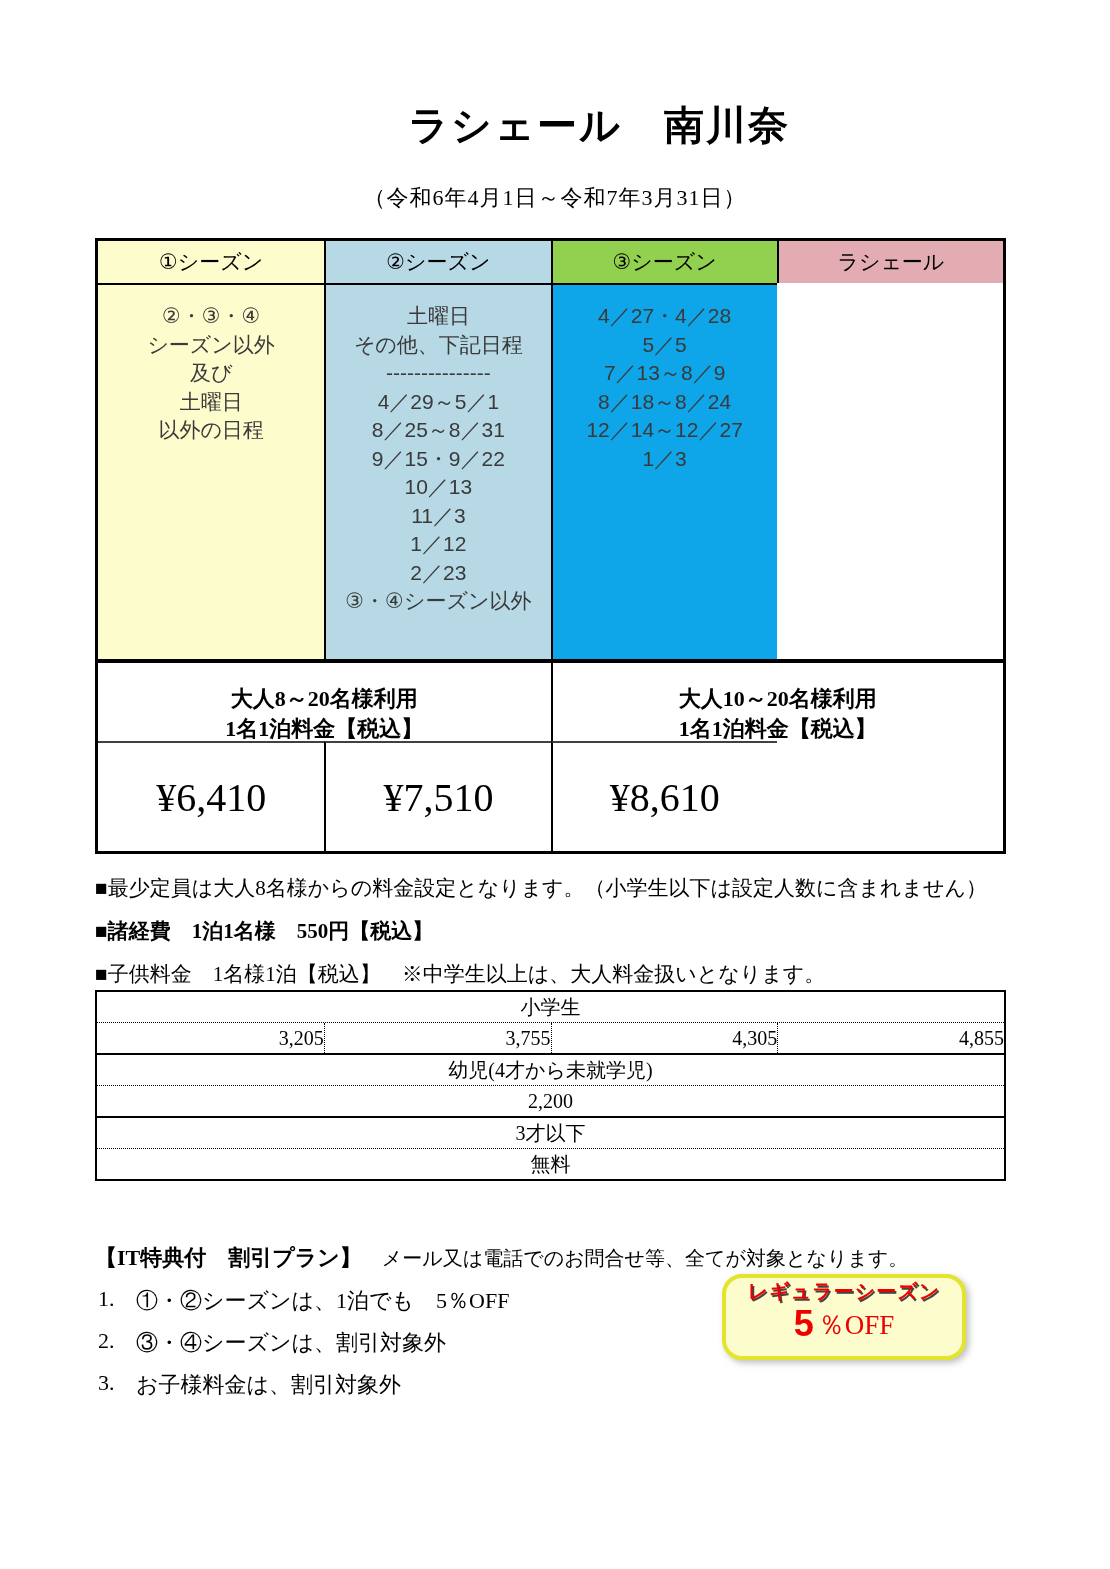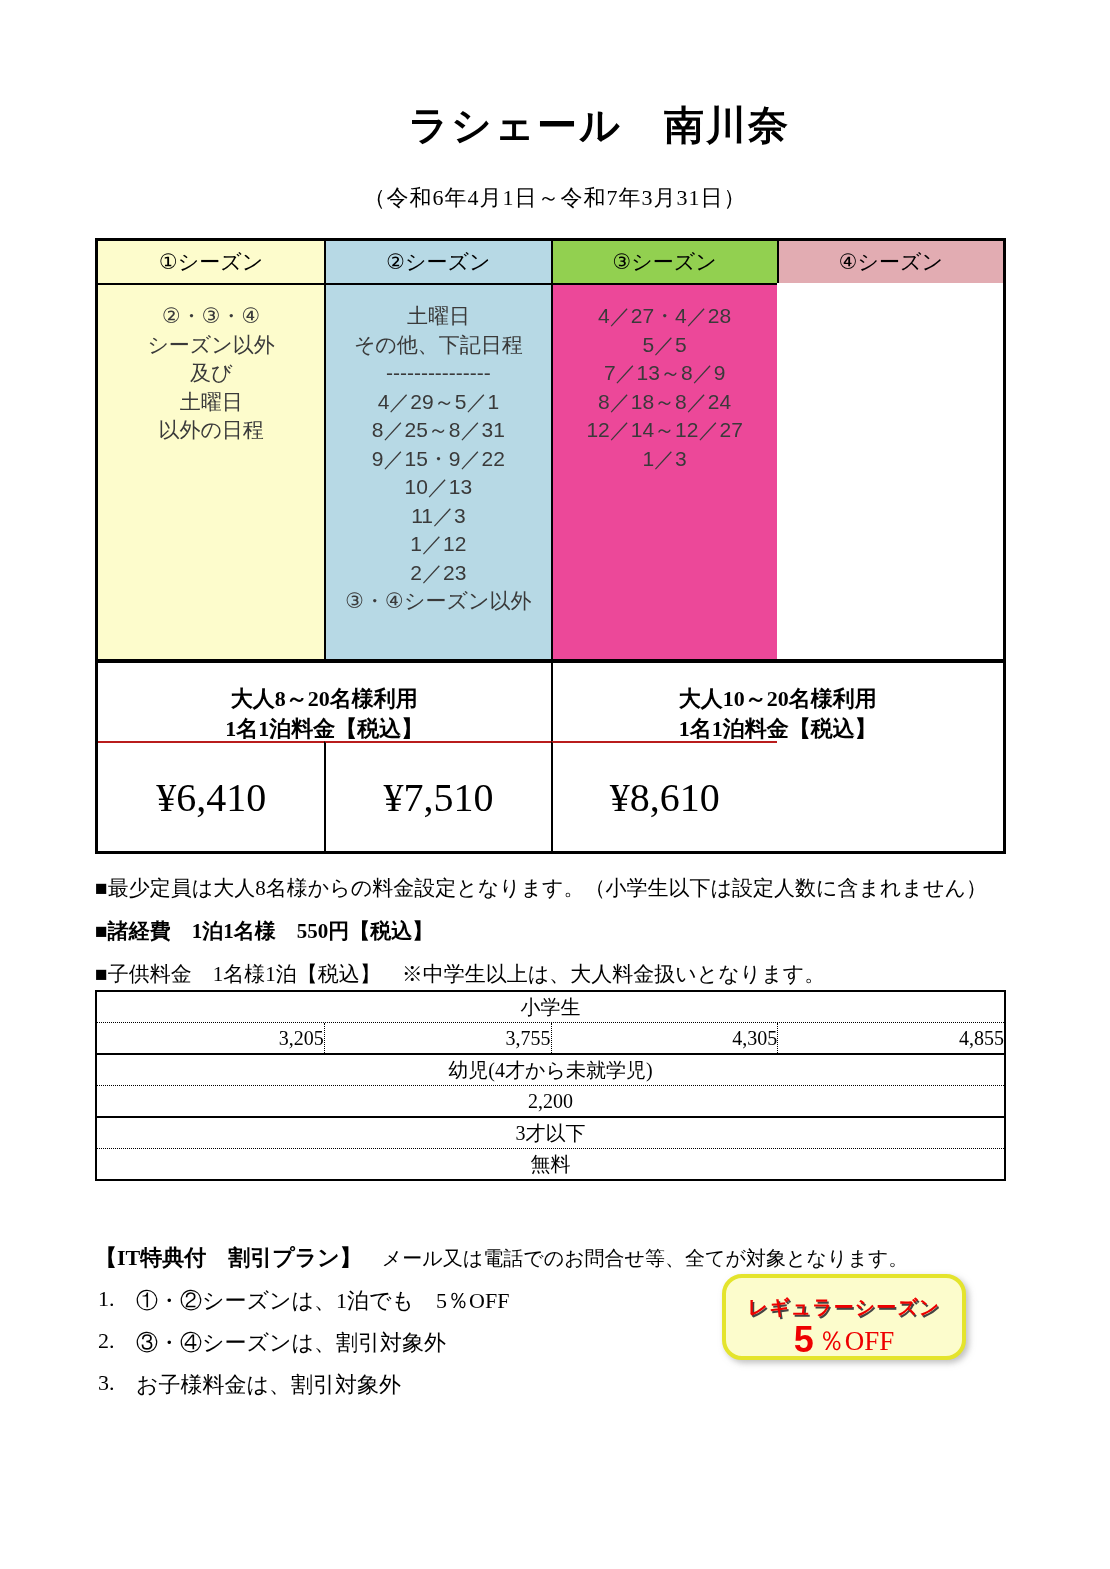--- a/index.html
+++ b/index.html
@@ -42,21 +42,21 @@
     font-size:21px;line-height:28.5px;text-align:center;
     padding-top:17px;
   }
   .adult{
     border-top:4px solid #000;
     background:#fff;text-align:center;font-weight:bold;font-size:22px;
     line-height:30px;padding-top:21px;
     grid-column:span 2;
   }
   .price{
-    border-top:2px solid #b91c1c;background:#fff;
+    border-top:2px solid #404040;background:#fff;
     display:flex;align-items:center;justify-content:center;
     font-size:40px;
   }
 
   
   .note{position:absolute;left:95px;font-size:21px;white-space:nowrap;}
   .note.bold{font-weight:bold;}
 
   
   .child-table{
@@ -83,21 +83,21 @@
     border-radius:20px;
     border:4px solid #e4e42c;
     background:#fcfccc;
     box-sizing:border-box;
     box-shadow:3px 3px 6px rgba(140,140,140,0.55);
     text-align:center;
   }
   .badge-title{
     font-family:"Liberation Sans","DejaVu Sans",sans-serif;
     font-weight:bold;font-size:20px;letter-spacing:1px;
-    margin-top:16px;
+    margin-top:0;
     text-shadow:1.5px 1.5px 0 #444;
   }
   .badge-off{margin-top:2px;line-height:34px;}
   .badge-off .big{
     font-family:"Liberation Sans","DejaVu Sans",sans-serif;
     font-weight:bold;font-size:36px;vertical-align:-2px;
   }
   .badge-off .suf{font-size:27px;}
 </style>
 </head>
@@ -106,21 +106,21 @@
 <div class="page">
 
   <div class="title">ラシェール　南川奈</div>
   <div class="subtitle">（令和6年4月1日～令和7年3月31日）</div>
 
   <div class="season-table">
 
     <div class="cell head" style="background-color: rgb(253, 252, 204);">①シーズン</div>
     <div class="cell head bl" style="background-color: rgb(183, 217, 229);">②シーズン</div>
     <div class="cell head bl" style="background-color: rgb(146, 208, 80);">③シーズン</div>
-    <div class="cell head bl" style="background-color: rgb(226, 172, 178);">④シーズン</div>
+    <div class="cell head bl" style="background-color: rgb(226, 172, 178);">ラシェール</div>
 
     <div class="cell dates" style="background-color: rgb(253, 252, 204); color: rgb(58, 58, 58);">
         <div>②・③・④</div>
         <div>シーズン以外</div>
         <div>及び</div>
         <div>土曜日</div>
         <div>以外の日程</div>
       </div>
     <div class="cell dates bl" style="background-color: rgb(183, 217, 229); color: rgb(58, 58, 58);">
         <div>土曜日</div>
@@ -128,21 +128,21 @@
         <div>---------------</div>
         <div>4／29～5／1</div>
         <div>8／25～8／31</div>
         <div>9／15・9／22</div>
         <div>10／13</div>
         <div>11／3</div>
         <div>1／12</div>
         <div>2／23</div>
         <div>③・④シーズン以外</div>
       </div>
-    <div class="cell dates bl" style="background-color: #ec4899; color: rgb(58, 58, 58);">
+    <div class="cell dates bl" style="background-color: #0ea5e9; color: rgb(58, 58, 58);">
         <div>4／27・4／28</div>
         <div>5／5</div>
         <div>7／13～8／9</div>
         <div>8／18～8／24</div>
         <div>12／14～12／27</div>
         <div>1／3</div>
       </div>
 
     <div class="cell adult">
       <div>大人8～20名様利用</div>

